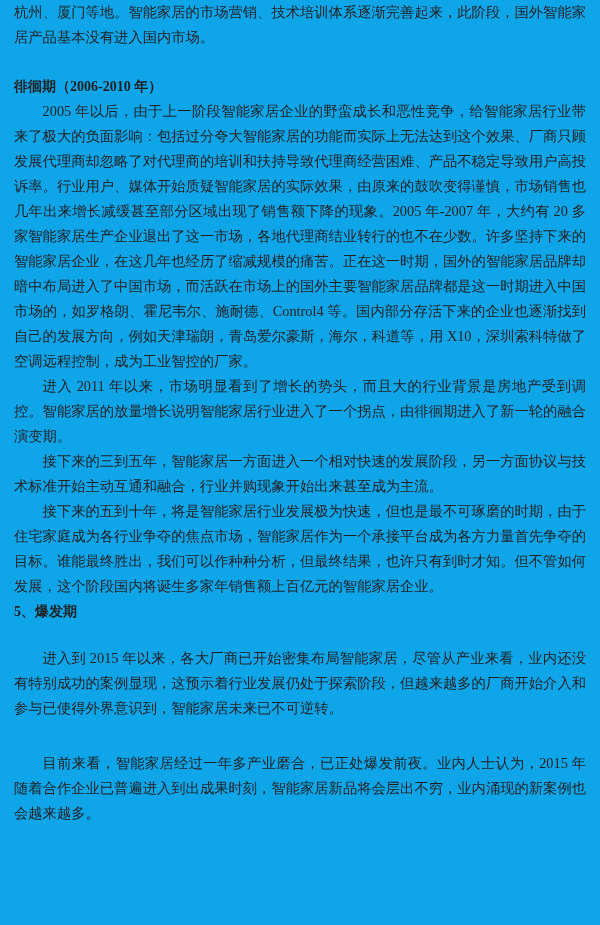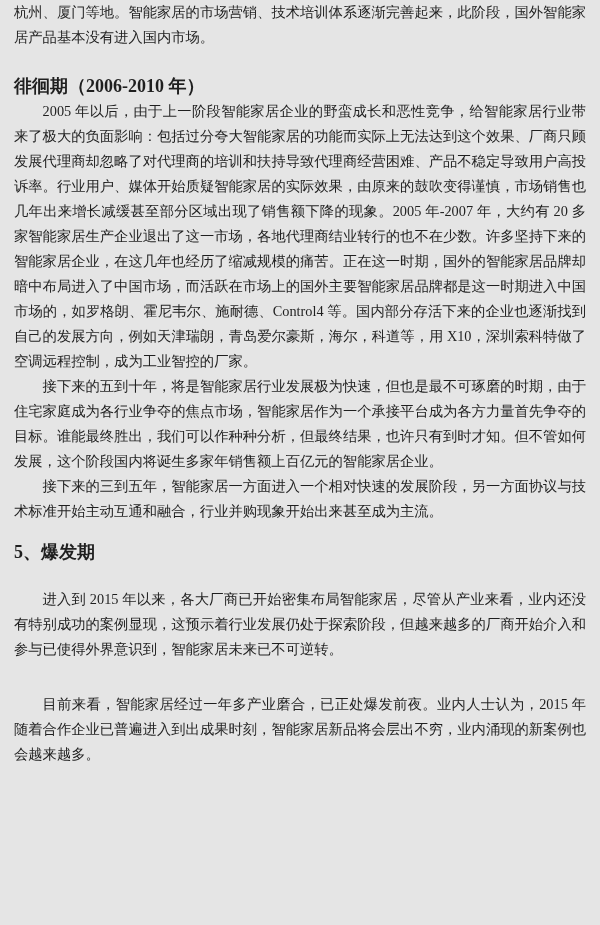--- a/index.html
+++ b/index.html
@@ -1,62 +1,63 @@
 <!DOCTYPE html>
 <html><head>
 <meta charset="utf-8">
 <style>
   html, body { margin: 0; padding: 0; }
   .page {
     position: relative;
     width: 600px;
     height: 925px;
-    background: #e5e5e5;
+    background: #0ea5e9;
     box-sizing: border-box;
     padding: 0 14px;
     overflow: hidden;
     font-family: "Liberation Serif", "DejaVu Serif", serif;
     font-size: 14.3px;
     line-height: 25px;
     color: #1f1f1f;
   }
   .para {
     margin: 0;
     text-align: justify;
     text-indent: 2em;
     word-break: break-all;
   }
   .para.no-indent { text-indent: 0; }
   .heading {
     margin: 0;
     font-weight: bold;
-    font-size: 18px;
+    font-size: 14px;
     line-height: 25px;
     text-align: left;
   }
   .heading.gap-24 { margin-top: 24px; }
-  .heading.outbreak { margin-top: 16px; margin-bottom: 22px; }
+  .heading.outbreak { margin-bottom: 22px; }
   .para.gap-21 { margin-top: 30px; }
   .heading.policy { margin-top: 16px; text-indent: 2em; }
 </style>
 </head>
 <body>
 
 <div class="page">
   <p class="para no-indent">杭州、厦门等地。智能家居的市场营销、技术培训体系逐渐完善起来，此阶段，国外智能家居产品基本没有进入国内市场。</p>
 
   <h3 class="heading gap-24">徘徊期（2006-2010 年）</h3>
 
   <p class="para">2005 年以后，由于上一阶段智能家居企业的野蛮成长和恶性竞争，给智能家居行业带来了极大的负面影响：包括过分夸大智能家居的功能而实际上无法达到这个效果、厂商只顾发展代理商却忽略了对代理商的培训和扶持导致代理商经营困难、产品不稳定导致用户高投诉率。行业用户、媒体开始质疑智能家居的实际效果，由原来的鼓吹变得谨慎，市场销售也几年出来增长减缓甚至部分区域出现了销售额下降的现象。2005 年-2007 年，大约有 20 多家智能家居生产企业退出了这一市场，各地代理商结业转行的也不在少数。许多坚持下来的智能家居企业，在这几年也经历了缩减规模的痛苦。正在这一时期，国外的智能家居品牌却暗中布局进入了中国市场，而活跃在市场上的国外主要智能家居品牌都是这一时期进入中国市场的，如罗格朗、霍尼韦尔、施耐德、Control4 等。国内部分存活下来的企业也逐渐找到自己的发展方向，例如天津瑞朗，青岛爱尔豪斯，海尔，科道等，用 X10，深圳索科特做了空调远程控制，成为工业智控的厂家。</p>
 
 
+  <p class="para">进入 2011 年以来，市场明显看到了增长的势头，而且大的行业背景是房地产受到调控。智能家居的放量增长说明智能家居行业进入了一个拐点，由徘徊期进入了新一轮的融合演变期。</p>
+
+  <p class="para">接下来的三到五年，智能家居一方面进入一个相对快速的发展阶段，另一方面协议与技术标准开始主动互通和融合，行业并购现象开始出来甚至成为主流。</p>
 
   <p class="para">接下来的五到十年，将是智能家居行业发展极为快速，但也是最不可琢磨的时期，由于住宅家庭成为各行业争夺的焦点市场，智能家居作为一个承接平台成为各方力量首先争夺的目标。谁能最终胜出，我们可以作种种分析，但最终结果，也许只有到时才知。但不管如何发展，这个阶段国内将诞生多家年销售额上百亿元的智能家居企业。</p>
-
-  <p class="para">接下来的三到五年，智能家居一方面进入一个相对快速的发展阶段，另一方面协议与技术标准开始主动互通和融合，行业并购现象开始出来甚至成为主流。</p>
 
   <h3 class="heading outbreak">5、爆发期</h3>
 
   <p class="para">进入到 2015 年以来，各大厂商已开始密集布局智能家居，尽管从产业来看，业内还没有特别成功的案例显现，这预示着行业发展仍处于探索阶段，但越来越多的厂商开始介入和参与已使得外界意识到，智能家居未来已不可逆转。</p>
 
   <p class="para gap-21">目前来看，智能家居经过一年多产业磨合，已正处爆发前夜。业内人士认为，2015 年随着合作企业已普遍进入到出成果时刻，智能家居新品将会层出不穷，业内涌现的新案例也会越来越多。</p>
 
 </div>
 
 </body></html>

